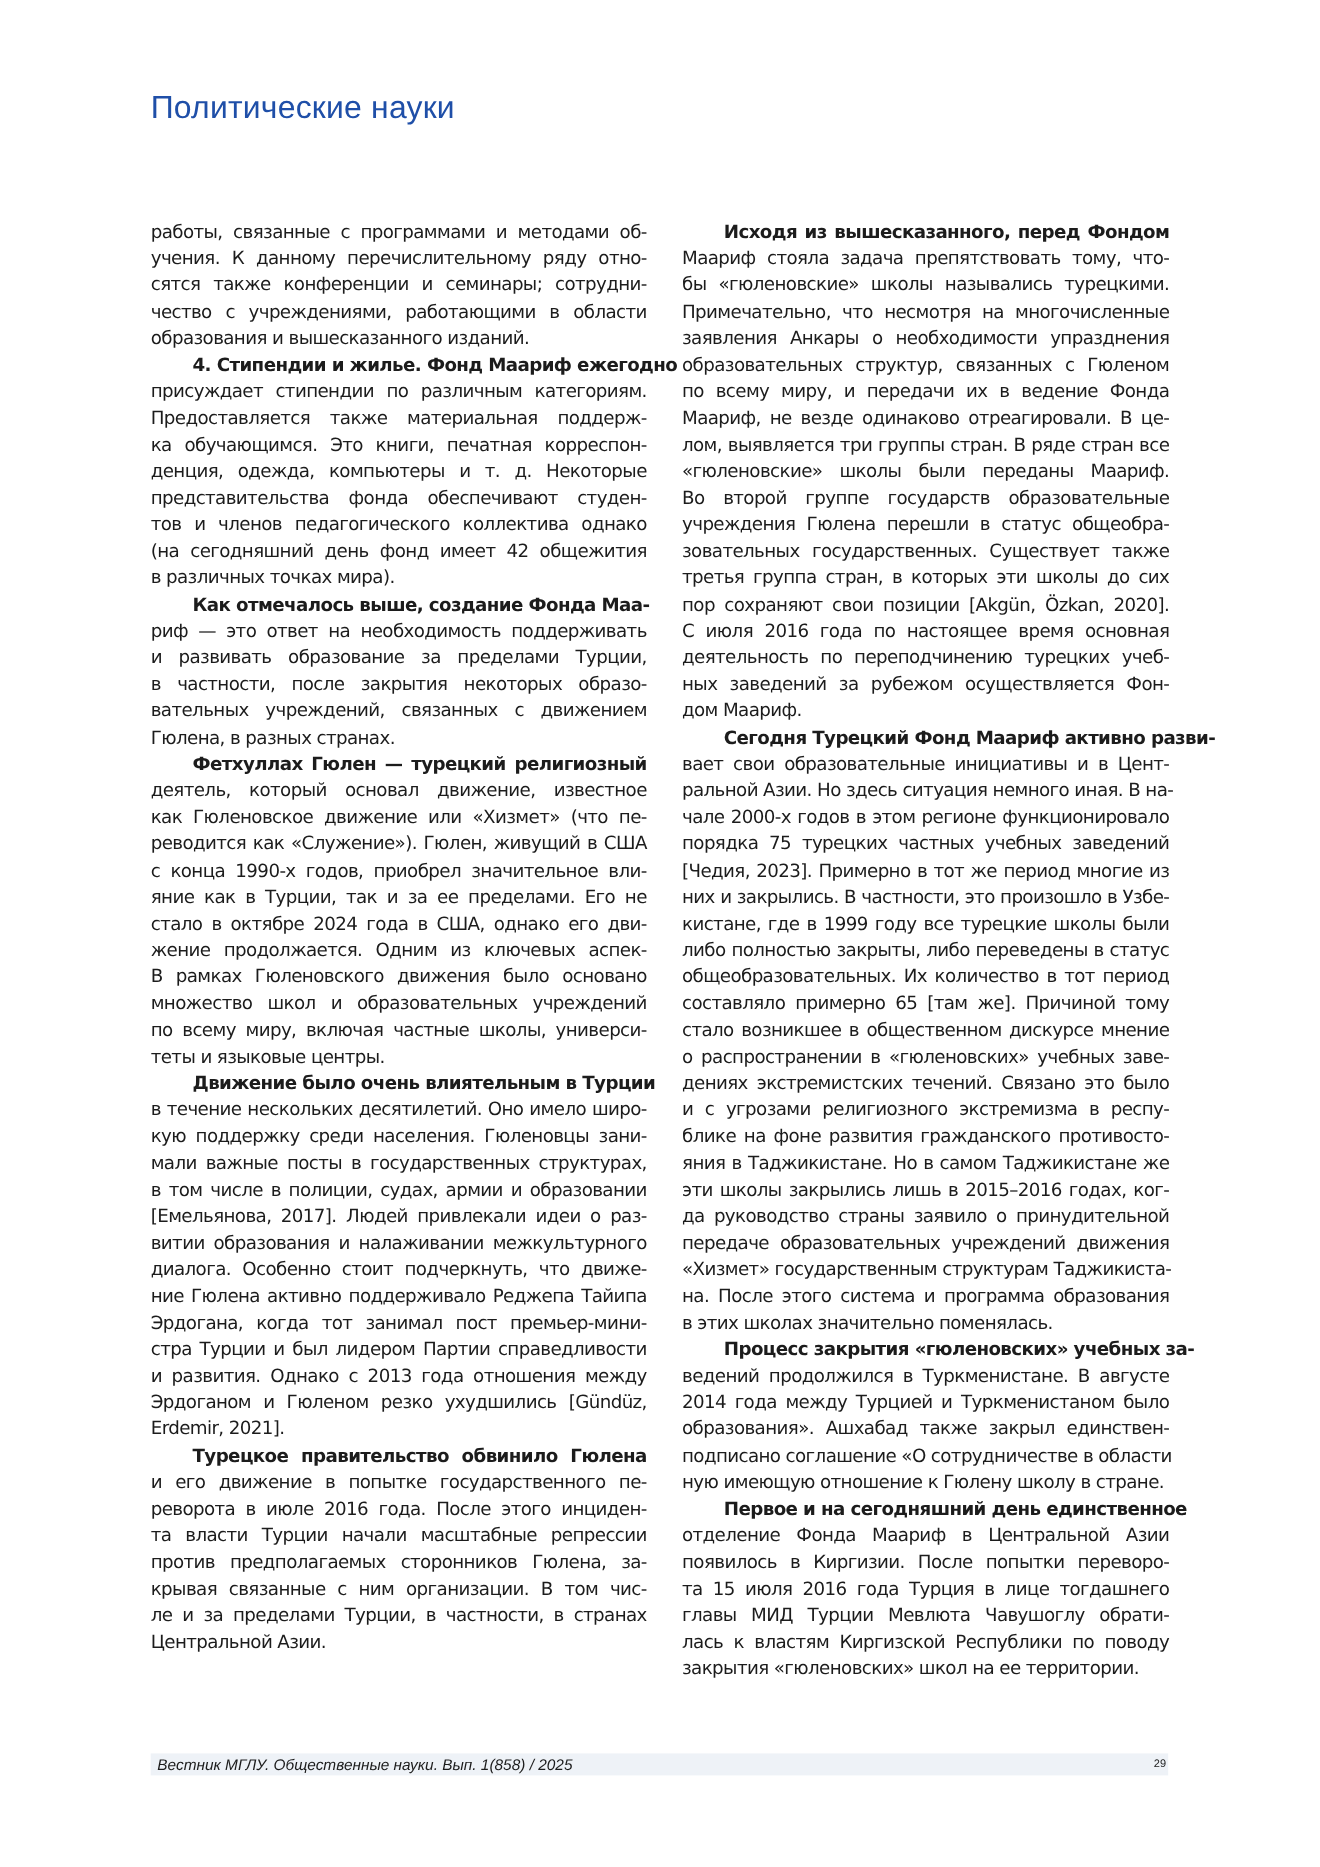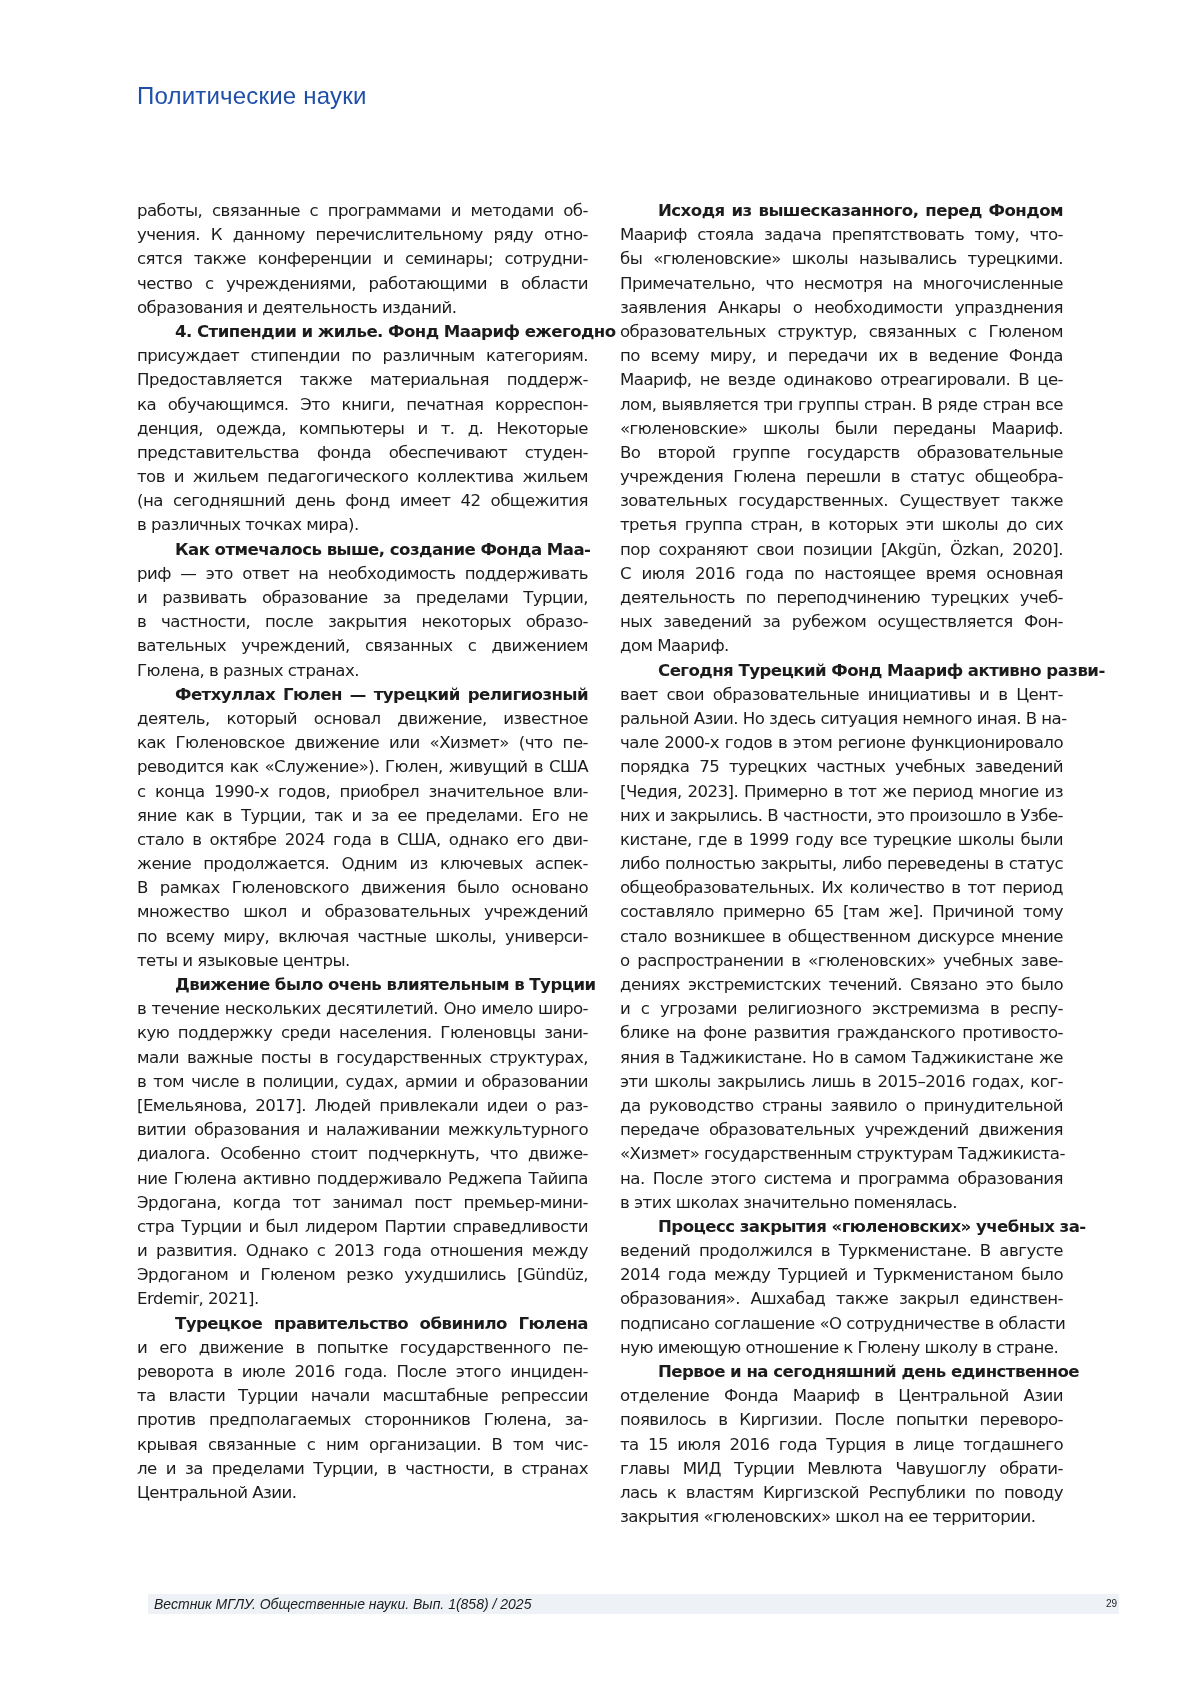--- a/index.html
+++ b/index.html
@@ -1,52 +1,52 @@
 <!DOCTYPE html>
 <html><head>
 <meta charset="utf-8">
 <style>
   html, body { margin: 0; padding: 0; background: #ffffff; }
   body { width: 1200px; height: 1697px; position: relative; overflow: hidden;
          font-family: "DejaVu Sans", sans-serif; color: #1c1c1c; }
-  .section-title { position: absolute; left: 137px; top: 82px; font-size: 24px;
+  .section-title { position: absolute; left: 137px; top: 82px; font-size: 29px;
          color: #1f4fa8; font-family: "Liberation Sans", sans-serif; letter-spacing: 0.2px; }
   .column { position: absolute; top: 199px; width: 451px; }
   .col-left { left: 137px; }
   .col-right { left: 620px; width: 443px; }
   .line { display: block; height: 24.2px; line-height: 24.2px; font-size: 16.6px;
           white-space: nowrap; text-align: justify; text-align-last: justify;
           font-family: "DejaVu Sans", sans-serif; letter-spacing: -0.55px; word-spacing: 0; }
   .line.last { text-align-last: left; }
   .line.indent { padding-left: 38px; font-weight: bold; }
-  .footer-bar { position: absolute; left: 148px; top: 1594px; width: 925px; height: 20px;
-                background: #eef2f7; padding-left: 46px; }
+  .footer-bar { position: absolute; left: 137px; top: 1594px; width: 925px; height: 20px;
+                background: #eef2f7; }
   .footer-journal { position: absolute; left: 6px; top: 0; line-height: 20px; font-size: 14px;
                 font-style: italic; font-family: "Liberation Sans", sans-serif; color: #1c1c1c; }
   .footer-page { position: absolute; right: 2px; top: 0; line-height: 20px; font-size: 10px;
                 font-family: "Liberation Sans", sans-serif; color: #1c1c1c; }
 </style>
 </head>
 <body>
 
 <div class="section-title">Политические науки</div>
 
 <div class="column col-left" id="col-left">
     <span class="line">работы, связанные с программами и методами об-</span>
     <span class="line">учения. К данному перечислительному ряду отно-</span>
     <span class="line">сятся также конференции и семинары; сотрудни-</span>
     <span class="line">чество с учреждениями, работающими в области</span>
-    <span class="line last">образования и деятельность изданий.</span>
+    <span class="line last">образования и вышесказанного изданий.</span>
     <span class="line indent">4.  Стипендии и жилье. Фонд Маариф ежегодно</span>
     <span class="line">присуждает стипендии по различным категориям.</span>
     <span class="line">Предоставляется также материальная поддерж-</span>
     <span class="line">ка обучающимся. Это книги, печатная корреспон-</span>
     <span class="line">денция, одежда, компьютеры и т. д. Некоторые</span>
     <span class="line">представительства фонда обеспечивают студен-</span>
-    <span class="line">тов и жильем педагогического коллектива жильем</span>
+    <span class="line">тов и членов педагогического коллектива однако</span>
     <span class="line">(на сегодняшний день фонд имеет 42 общежития</span>
     <span class="line last">в различных точках мира).</span>
     <span class="line indent">Как отмечалось выше, создание Фонда Маа-</span>
     <span class="line">риф — это ответ на необходимость поддерживать</span>
     <span class="line">и развивать образование за пределами Турции,</span>
     <span class="line">в частности, после закрытия некоторых образо-</span>
     <span class="line">вательных учреждений, связанных с движением</span>
     <span class="line last">Гюлена, в разных странах.</span>
     <span class="line indent">Фетхуллах Гюлен — турецкий религиозный</span>
     <span class="line">деятель, который основал движение, известное</span>

